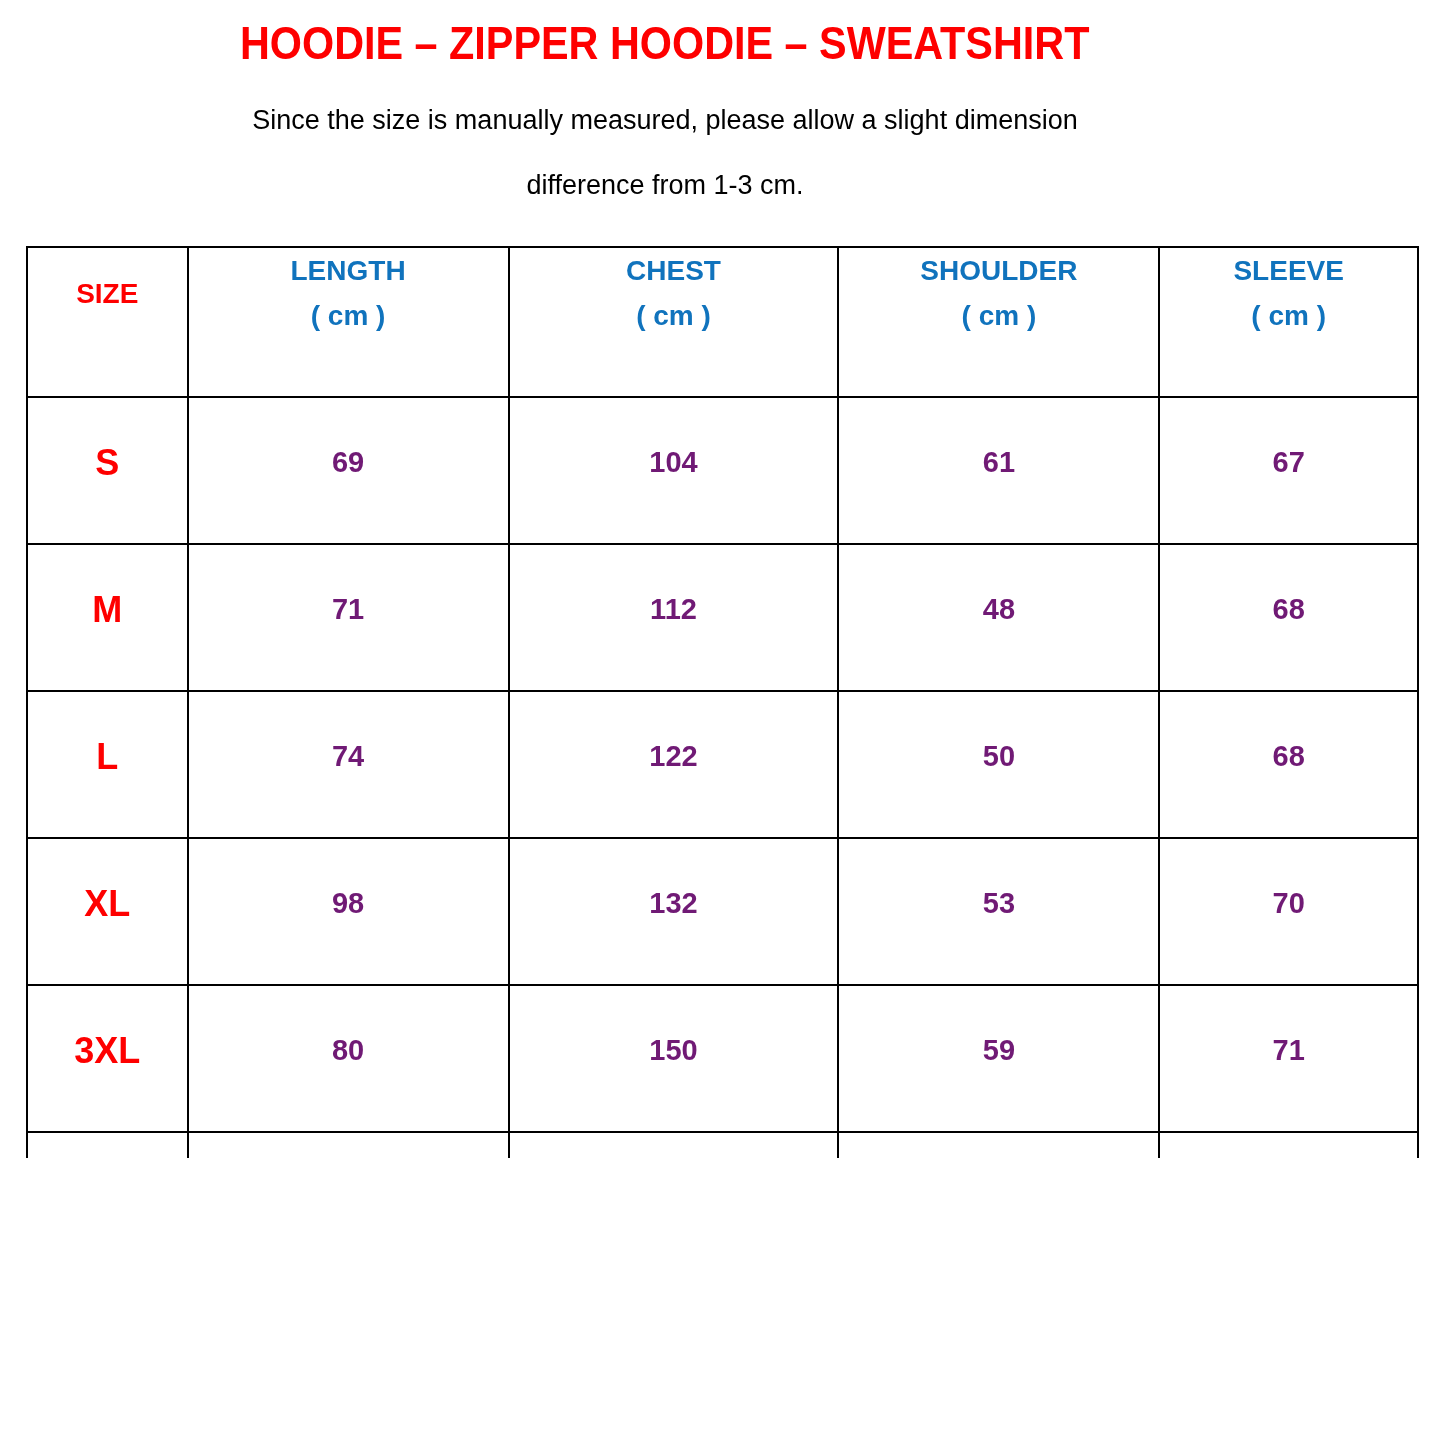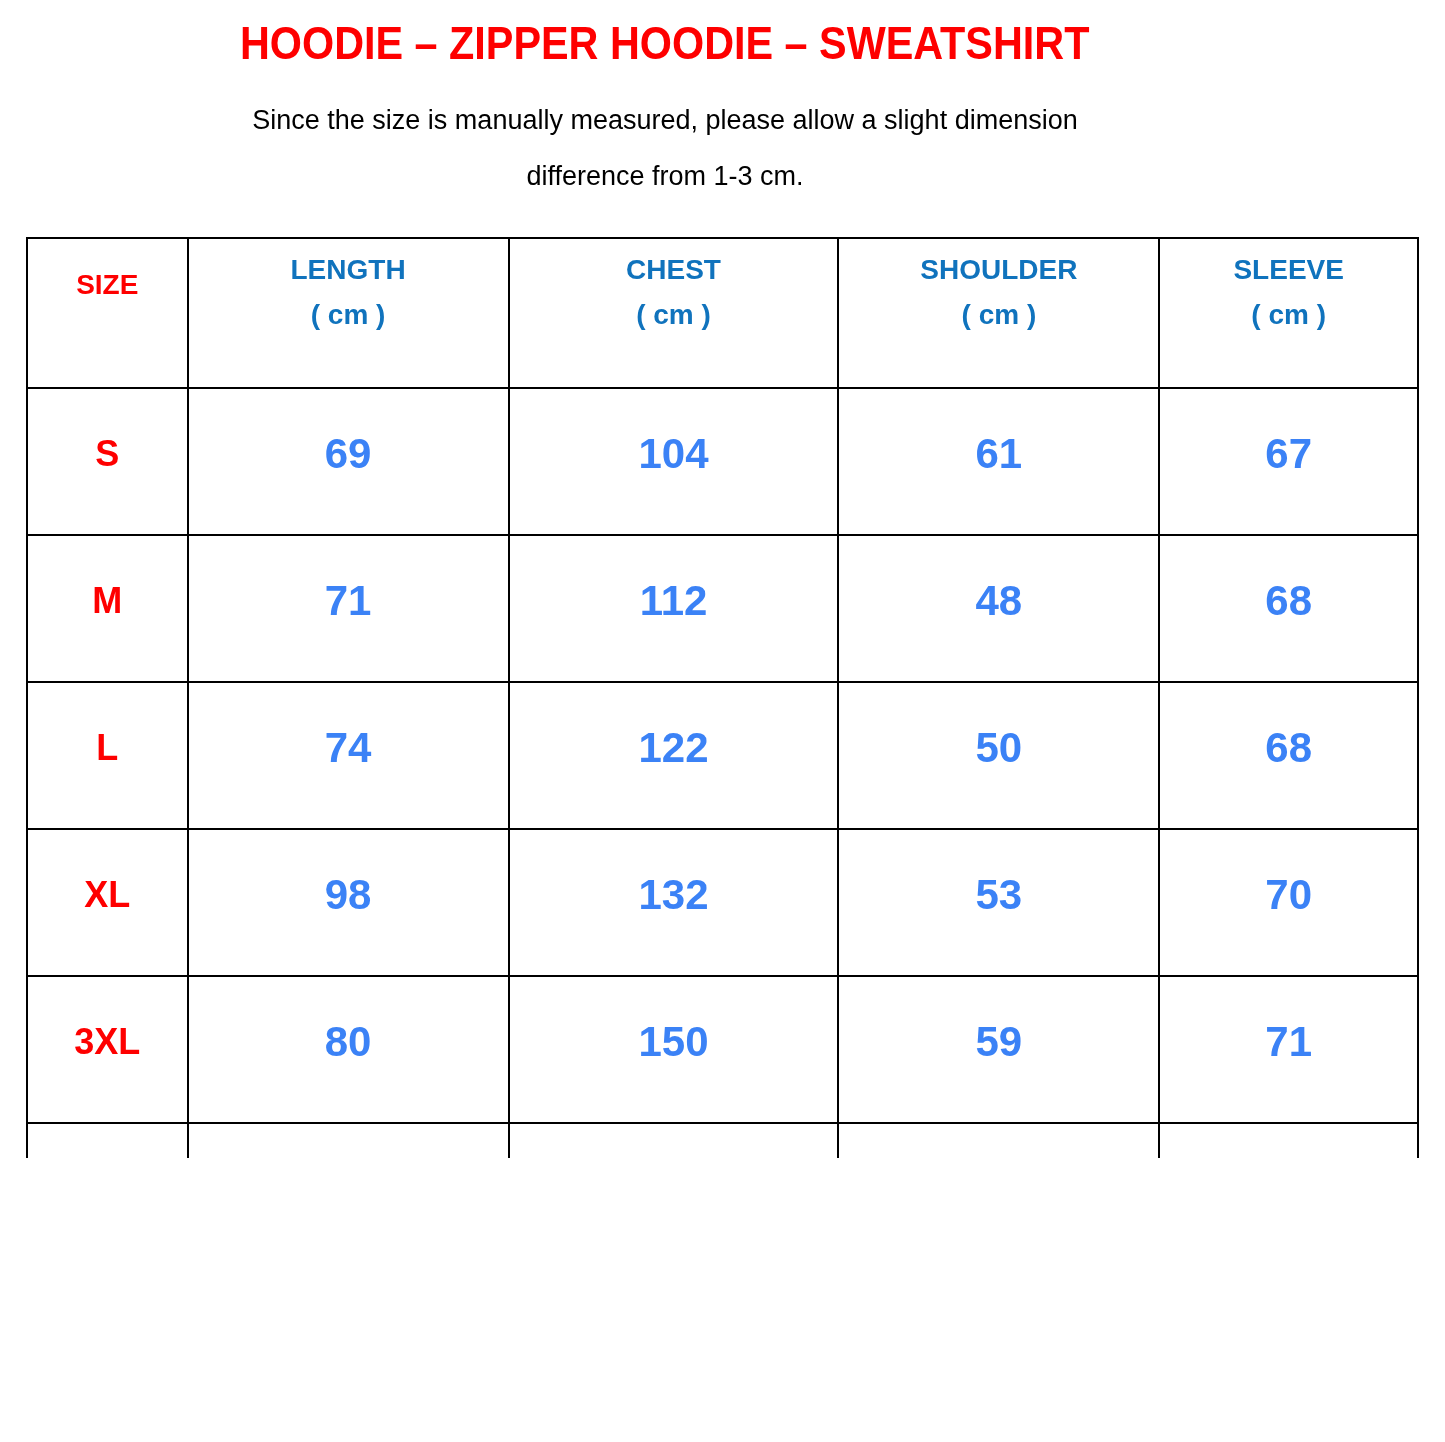--- a/index.html
+++ b/index.html
@@ -29,21 +29,21 @@
   h2.subtitle {
     margin: 30px 0 0 0;
     line-height: 50px;
     font-size: 46px;
     font-weight: bold;
     color: #000000;
     white-space: nowrap;
   }
   .note { margin: 34px 0 0 0; font-size: 27px; font-weight: normal; color: #000000; }
   .note-line { display: block; line-height: 32px; }
-  .note-line + .note-line { margin-top: 24px; }
+  .note-line + .note-line { margin-top: 33px; }
 
   table.size-table {
     margin: 45px 0 0 26px;
     width: 1393px;
     border-collapse: collapse;
     table-layout: fixed;
   }
   .size-table col.c-size     { width: 11.54%; }
   .size-table col.c-length   { width: 23.08%; }
   .size-table col.c-chest    { width: 23.71%; }
@@ -52,38 +52,37 @@
 
   .size-table th, .size-table td {
     border: 2px solid #000000;
     background: #ffffff;
     text-align: center;
     padding: 0;
   }
   .size-table thead th {
     height: 117px;
     vertical-align: top;
-    padding-top: 8px;
     font-size: 28px;
     font-weight: bold;
     color: var(--header-blue, #1073bd);
     line-height: 45px;
   }
   .size-table thead th.size-th {
     color: var(--title-red, #fe0000);
     padding-top: 31px;
     line-height: 30px;
   }
   .size-table tbody td {
     height: 97px;
     vertical-align: top;
     padding-top: 48px;
-    font-size: 42px;
+    font-size: 29px;
     font-weight: bold;
-    color: #3b82f6;
+    color: #701a75;
     line-height: 33px;
   }
   .size-table tbody td.size-cell {
     color: var(--title-red, #fe0000);
     font-size: 36px;
     line-height: 33px;
   }
 </style>
 </head>
 <body>

